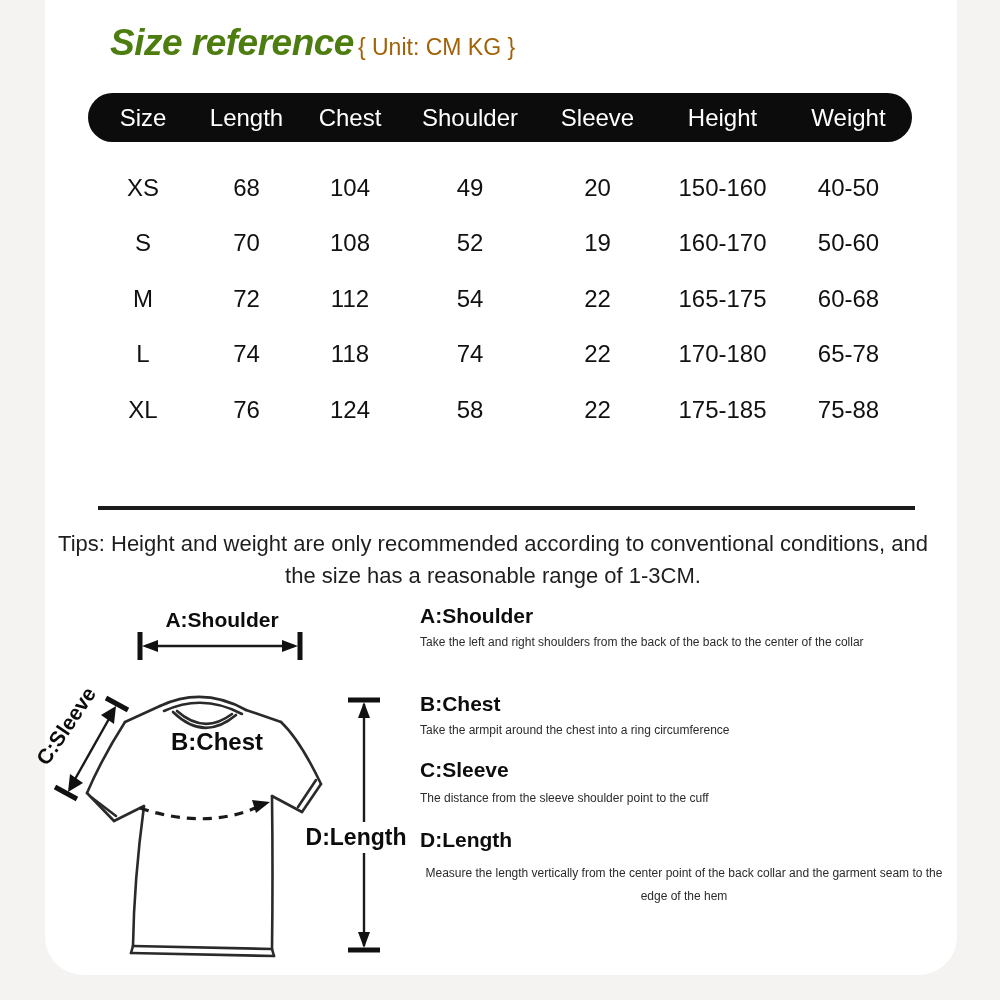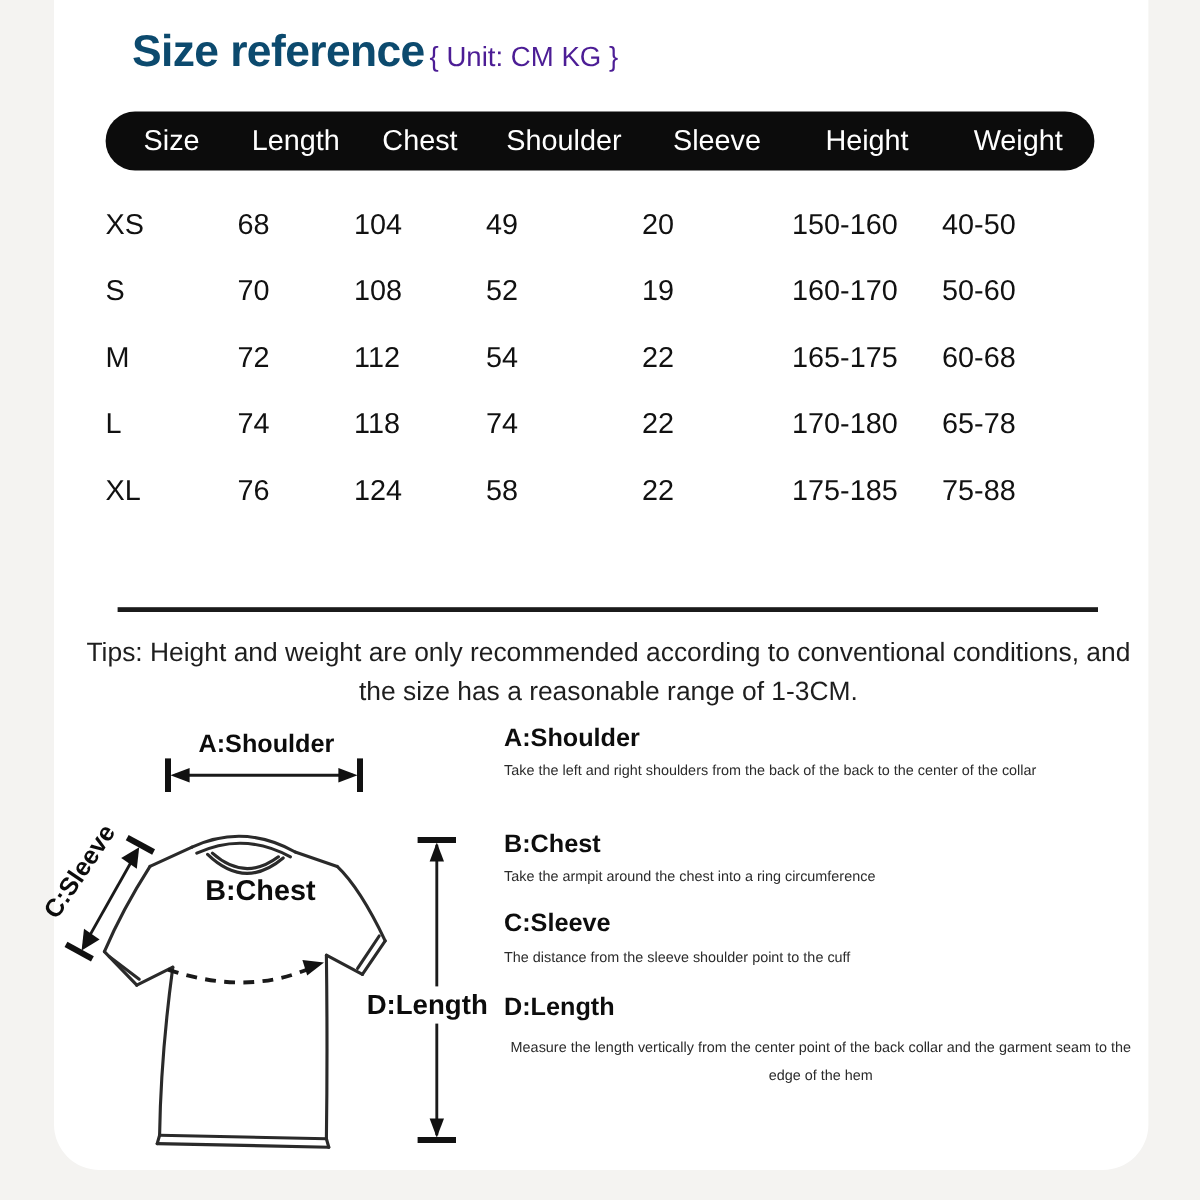--- a/index.html
+++ b/index.html
@@ -8,43 +8,43 @@
     background:#f4f3f1;
     font-family:"Liberation Sans","DejaVu Sans",sans-serif;
     color:#141414;
   }
   .card{
     position:absolute;left:45px;top:0;width:912px;height:975px;
     background:#ffffff;border-radius:0 0 38px 38px;
   }
   
   .title-wrap{position:absolute;left:110px;top:22px;display:flex;align-items:baseline;}
-  .title-main{font-size:37px;font-weight:bold;letter-spacing:-0.5px;color:#0c4a6e;}
-  .title-unit{font-size:23px;font-weight:400;color:#4c1d95;margin-left:4px;}
+  .title-main{font-size:37px;font-weight:bold;letter-spacing:-0.5px;color:#4d7c0f;font-style:italic;}
+  .title-unit{font-size:23px;font-weight:400;color:#a16207;margin-left:4px;}
   
   .tbl-header{
     position:absolute;left:88px;top:93px;width:824px;height:49px;
     background:#0c0c0c;border-radius:30px;
     display:grid;grid-template-columns:110fr 97fr 110fr 130fr 125fr 125fr 127fr;
     align-items:center;
   }
   .tbl-header span{color:#fff;font-size:24px;text-align:center;}
   .tbl-body{
     position:absolute;left:88px;top:160px;width:824px;
   }
   .tbl-row{
     height:55.5px;
     display:grid;grid-template-columns:110fr 97fr 110fr 130fr 125fr 125fr 127fr;
     align-items:center;
   }
-  .tbl-row span{font-size:24px;text-align:left;color:#111;}
+  .tbl-row span{font-size:24px;text-align:center;color:#111;}
   
   .divider{position:absolute;left:98px;top:506px;width:817px;height:4px;background:#1b1b1b;}
   .tips{
-    position:absolute;left:67px;top:528px;width:880px;
+    position:absolute;left:53px;top:528px;width:880px;
     font-size:22px;line-height:32px;text-align:center;color:#1e1e1e;
   }
   
   .diagram{position:absolute;left:30px;top:600px;width:390px;height:400px;}
   
   .guide{position:absolute;left:420px;top:600px;width:545px;}
   .guide h3{
     position:absolute;margin:0;font-size:21px;font-weight:bold;color:#0d0d0d;
   }
   .guide p{

